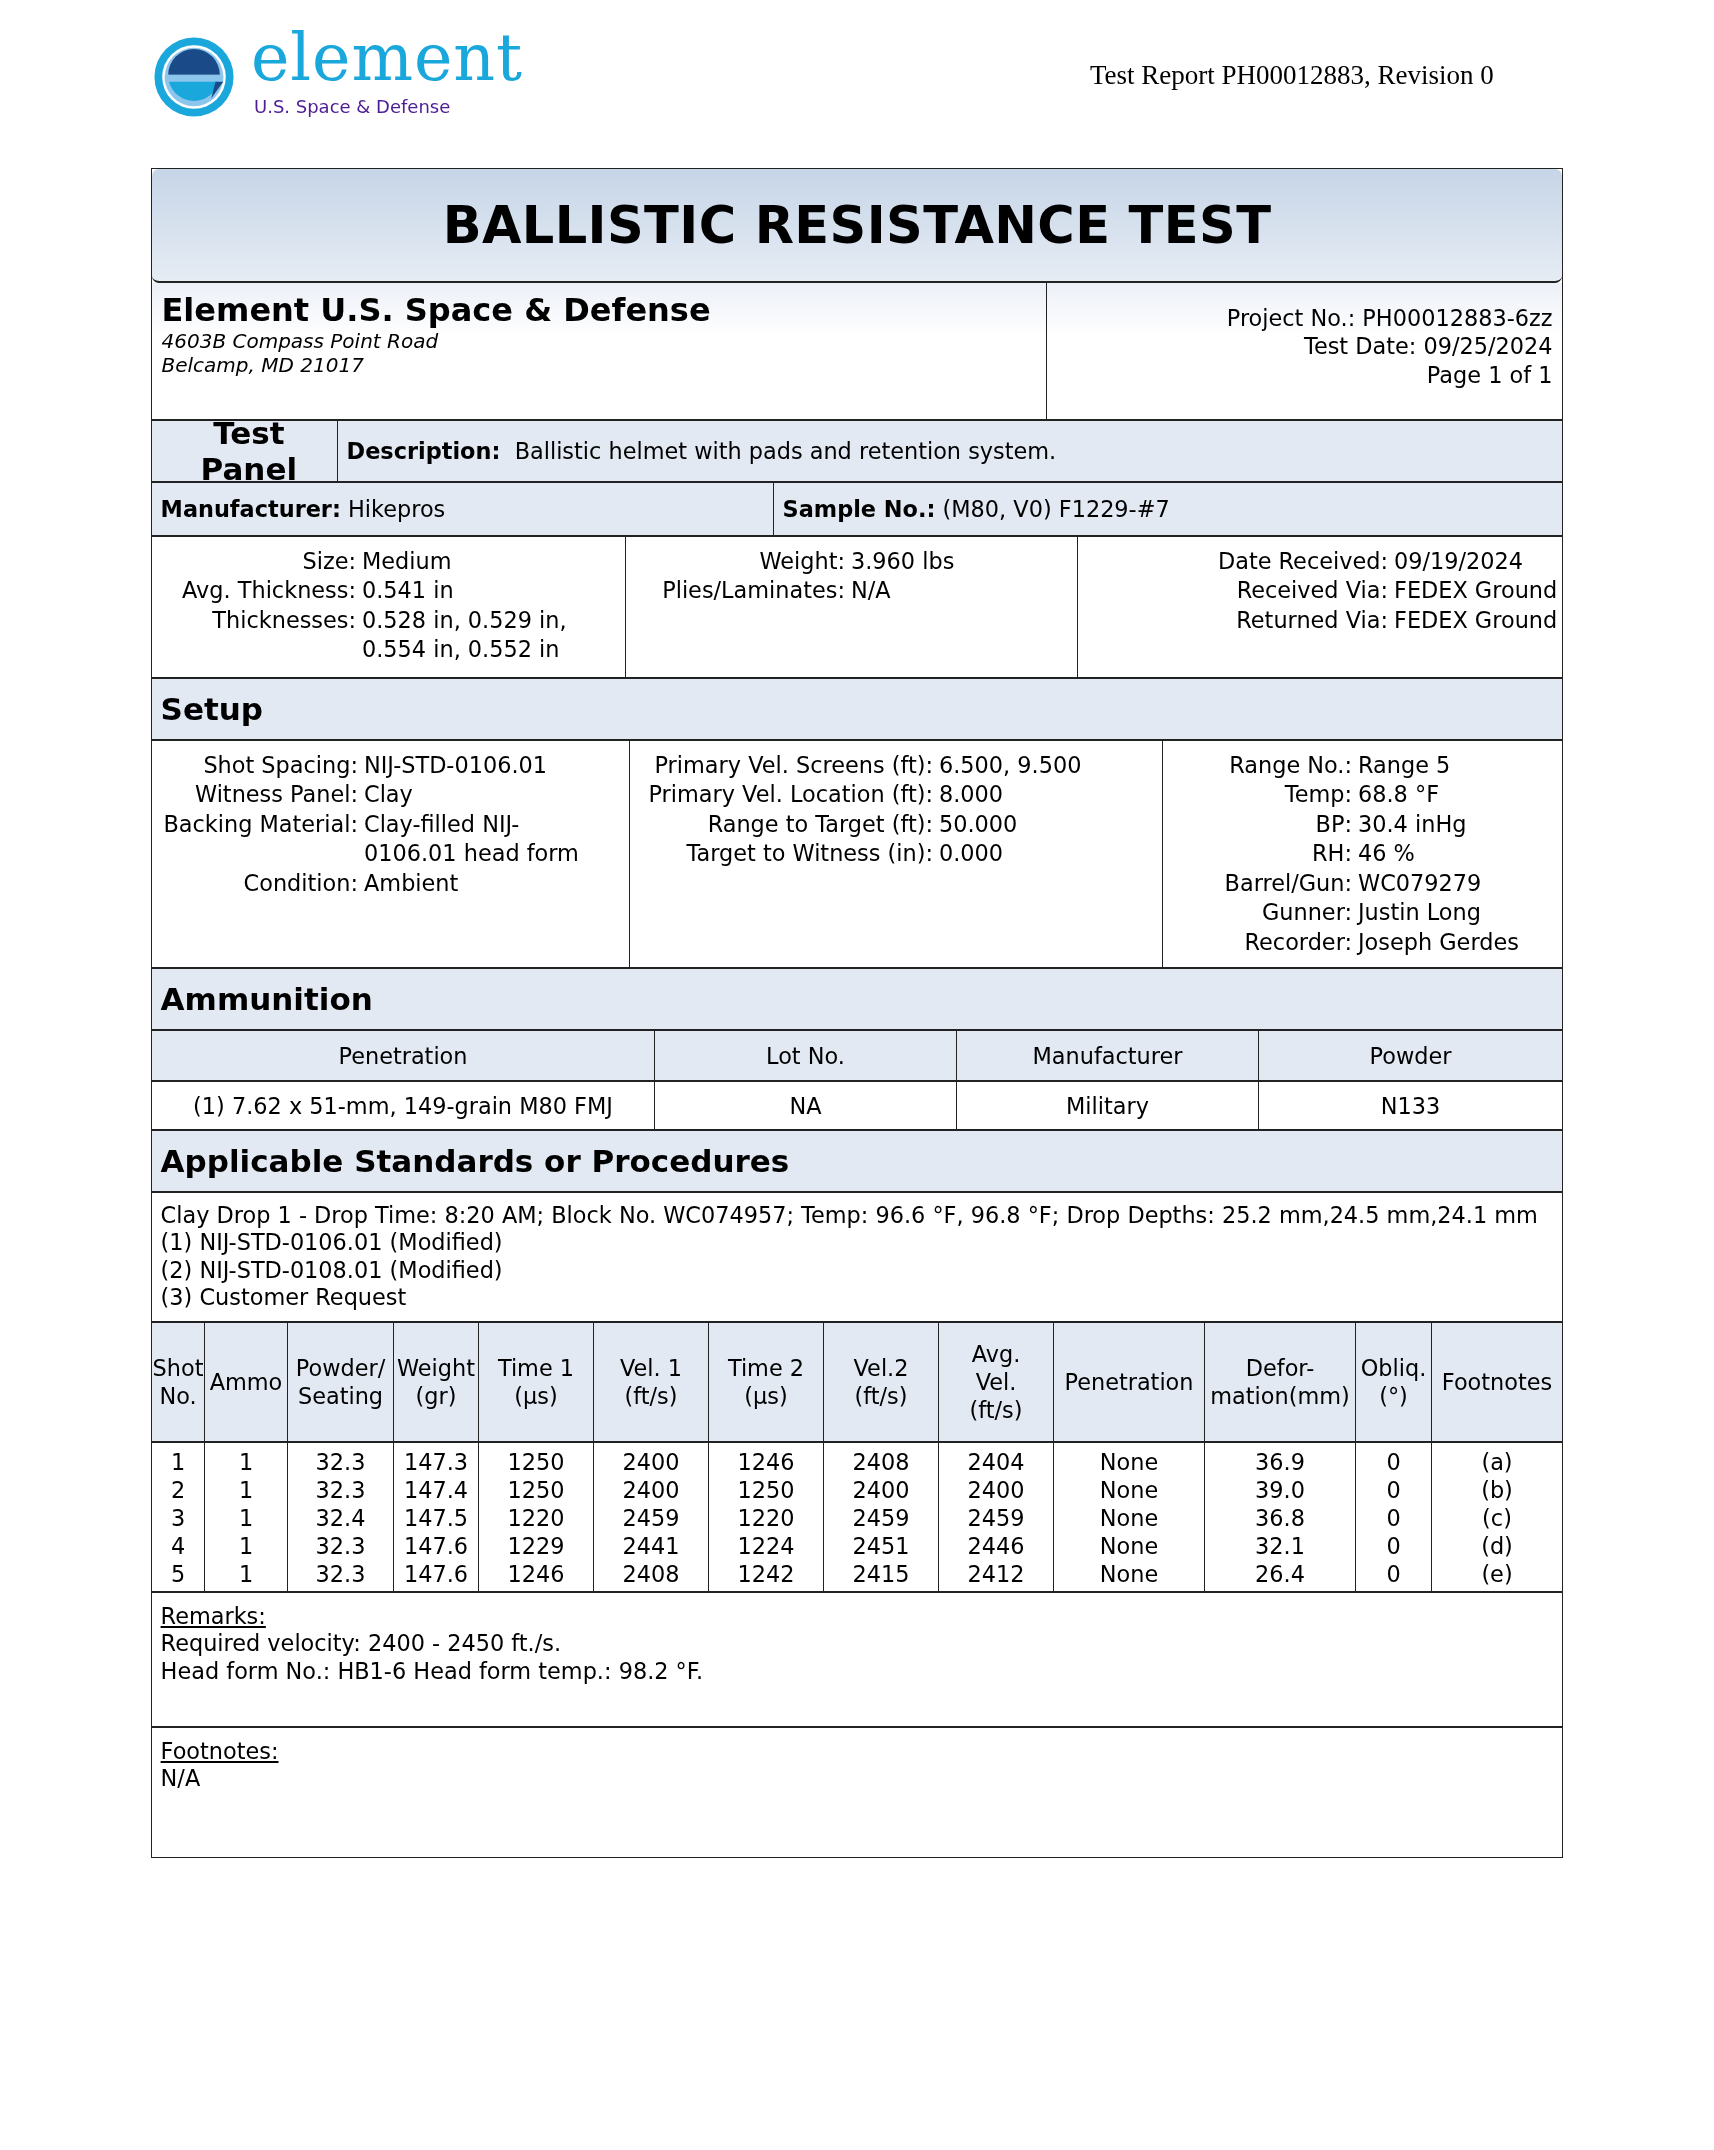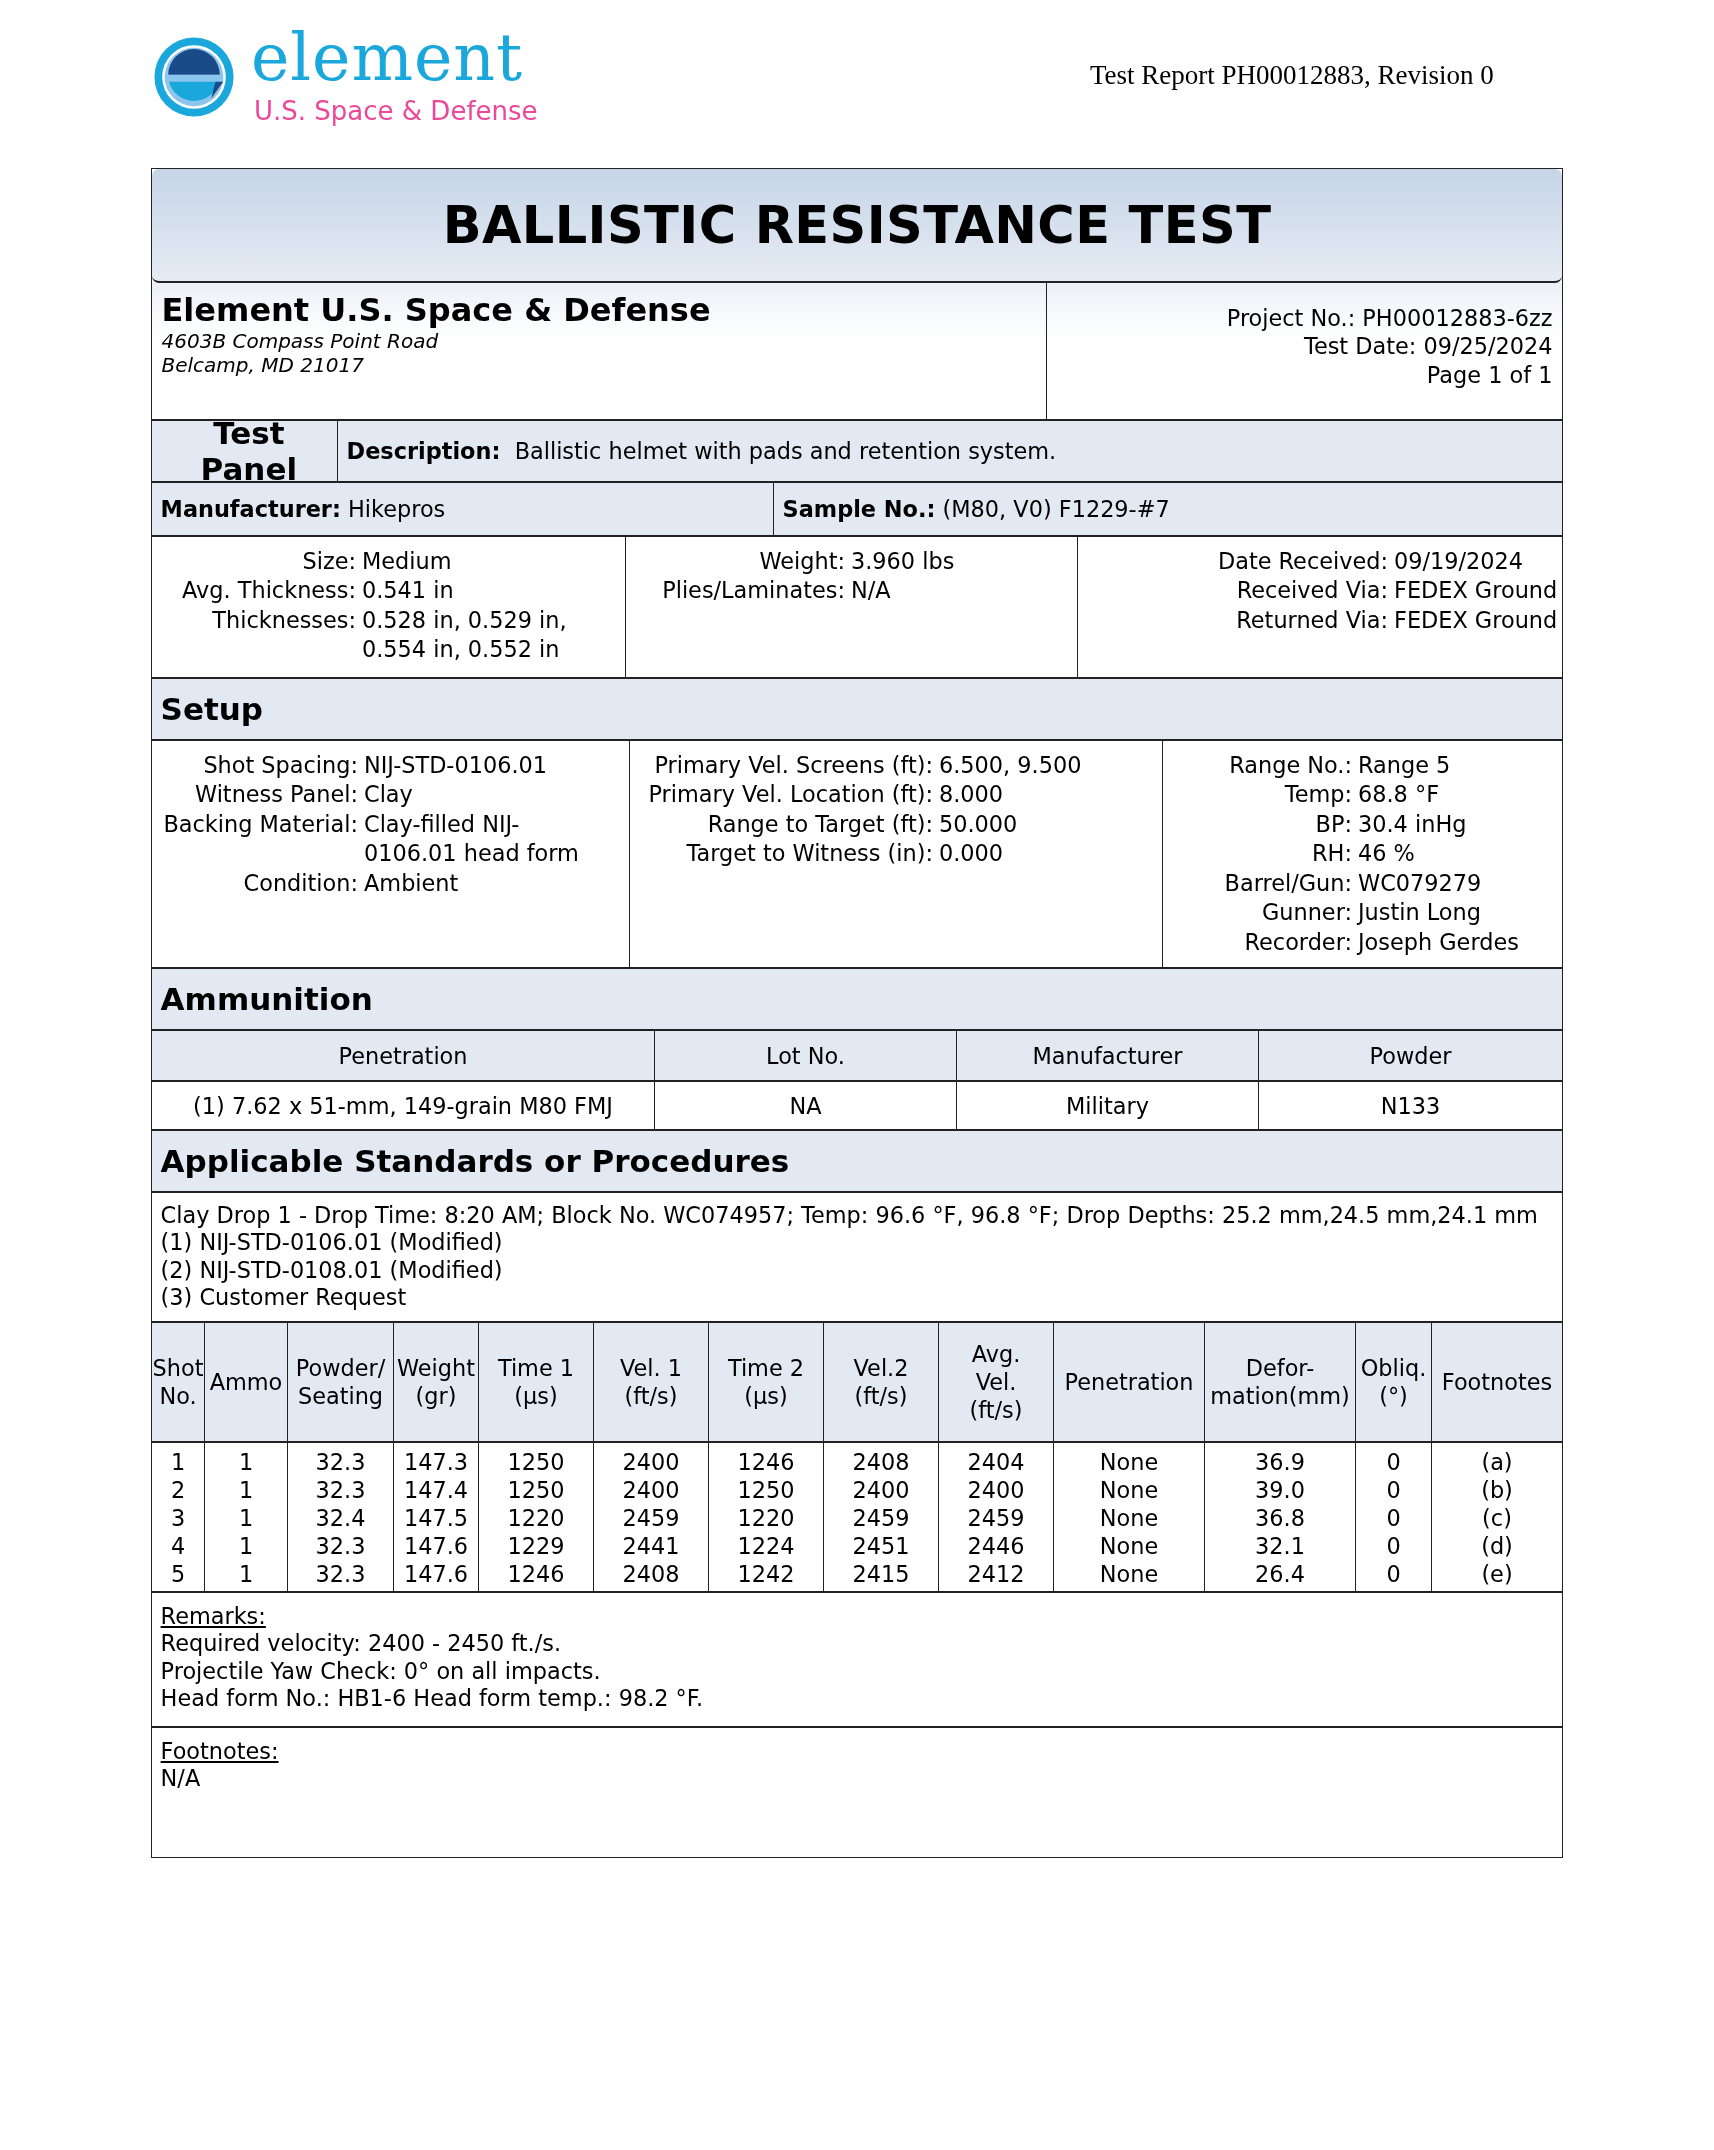--- a/index.html
+++ b/index.html
@@ -2,21 +2,21 @@
 <html style="font-size:6.9px"><head>
 <meta charset="utf-8">
 <style>
   html, body { margin: 0; padding: 0; background: #ffffff; }
   body { width: 1714px; height: 2218px; position: relative; font-family: "DejaVu Sans", sans-serif; color: #000; overflow: hidden; }
 
   
   .logo { position: absolute; left: 151px; top: 34px; width: 370px; height: 103px; }
   .logo-mark { position: absolute; left: 0; top: 0; width: 86px; height: 86px; }
   .logo-word { position: absolute; left: 100px; top: -8.6px; font-family: "DejaVu Serif", serif; font-size: 65px; color: #1aa7dc; letter-spacing: 0.9px; line-height: 1; }
-  .logo-sub { position: absolute; left: 103px; top: 64px; font-family: "DejaVu Sans", sans-serif; font-size: 26px; color: #ec4899; white-space: nowrap; line-height: 1; }
+  .logo-sub { position: absolute; left: 103px; top: 64px; font-family: "DejaVu Sans", sans-serif; font-size: 18px; color: #4c1d95; white-space: nowrap; line-height: 1; }
   .report-id { position: absolute; left: 1090px; top: 60px; font-family: "Liberation Serif", serif; font-size: 27px; white-space: nowrap; }
 
   
   .report { position: absolute; left: 151px; top: 168px; width: 1412px; border: 1.7px solid #222; box-sizing: border-box; }
   .row { display: flex; border-bottom: 2.2px solid #222; box-sizing: border-box; }
   .row:last-child { border-bottom: none; }
   .cell { box-sizing: border-box; }
   .vline { border-left: 1.3px solid #222; }
   .shade { background: #e2e9f3; }
 
@@ -428,21 +428,20 @@
         <div>(c)</div>
         <div>(d)</div>
         <div>(e)</div>
       </div>
     </div>
 
   <div class="row">
     <div class="remarks">
       <div class="u">Remarks:</div>
       <div>Required velocity: 2400 - 2450 ft./s.</div>
-      <div>Projectile Yaw Check: 0° on all impacts.</div>
       <div>Head form No.: HB1-6 Head form temp.: 98.2 °F.</div>
     </div>
   </div>
 
   <div class="row">
     <div class="footnotes">
       <div class="u">Footnotes:</div>
       <div>N/A</div>
     </div>
   </div>

